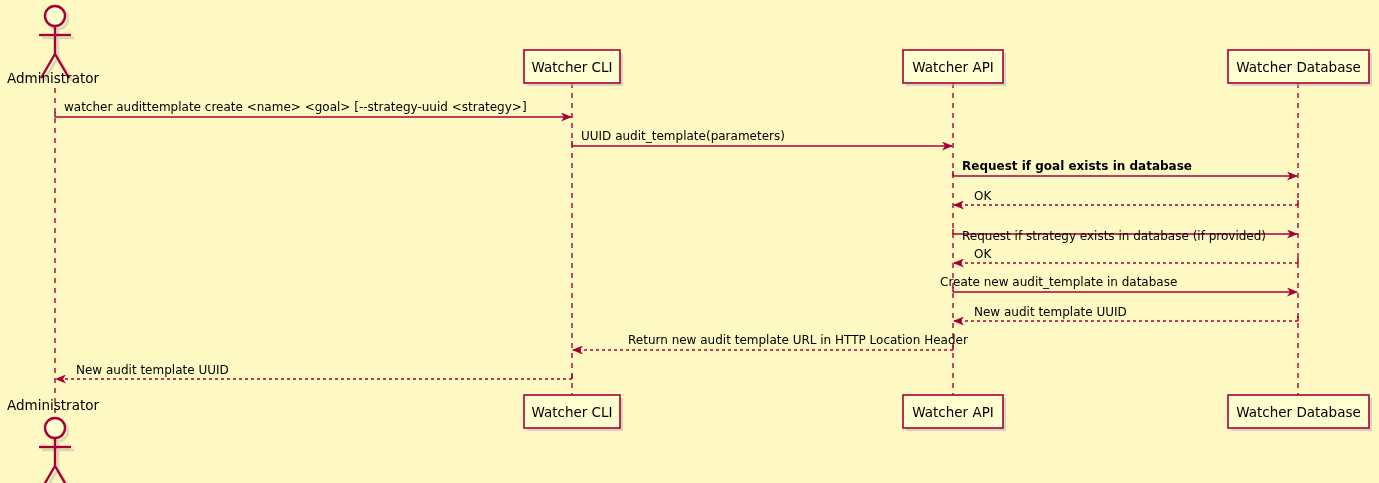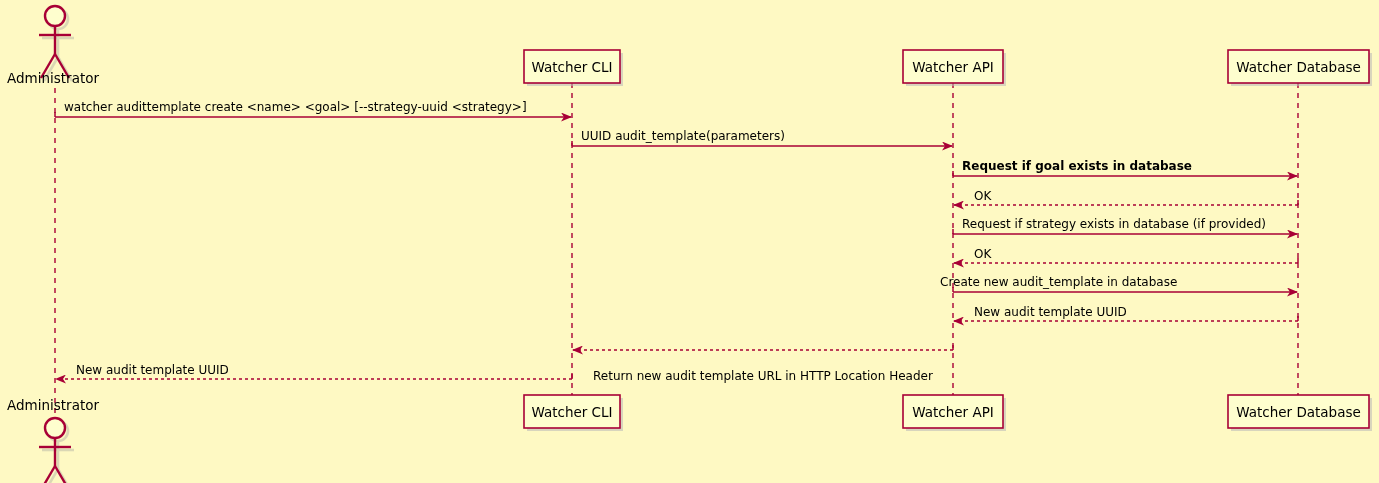--- a/index.html
+++ b/index.html
@@ -153,20 +153,20 @@
         <line x1="572" y1="379" x2="56" y2="379" stroke="#A80036" stroke-width="1.5" marker-end="url(#arrow-left)" stroke-dasharray="3,3"></line>
         <line x1="572" y1="374" x2="572" y2="379" stroke="#A80036" stroke-width="1.5"></line>
       </g>
   </svg>
 
   <div id="labels-layer">
       <div class="msg-label" style="left: 64px; top: 100px;">watcher audittemplate create &lt;name&gt; &lt;goal&gt; [--strategy-uuid &lt;strategy&gt;]</div>
       <div class="msg-label" style="left: 581px; top: 129px;">UUID audit_template(parameters)</div>
       <div class="msg-label" style="left: 962px; top: 159px; font-weight: bold;">Request if goal exists in database</div>
       <div class="msg-label" style="left: 974px; top: 189px;">OK</div>
-      <div class="msg-label" style="left: 962px; top: 217px;">Request if strategy exists in database (if provided)</div>
+      <div class="msg-label" style="left: 962px; top: 229px;">Request if strategy exists in database (if provided)</div>
       <div class="msg-label" style="left: 974px; top: 247px;">OK</div>
       <div class="msg-label" style="left: 940px; top: 275px;">Create new audit_template in database</div>
       <div class="msg-label" style="left: 974px; top: 305px;">New audit template UUID</div>
-      <div class="msg-label" style="left: 593px; top: 333px; margin-top: 36px;">Return new audit template URL in HTTP Location Header</div>
+      <div class="msg-label" style="left: 628px; top: 333px;">Return new audit template URL in HTTP Location Header</div>
       <div class="msg-label" style="left: 76px; top: 363px;">New audit template UUID</div>
     </div>
 </div>
 
 </body></html>

